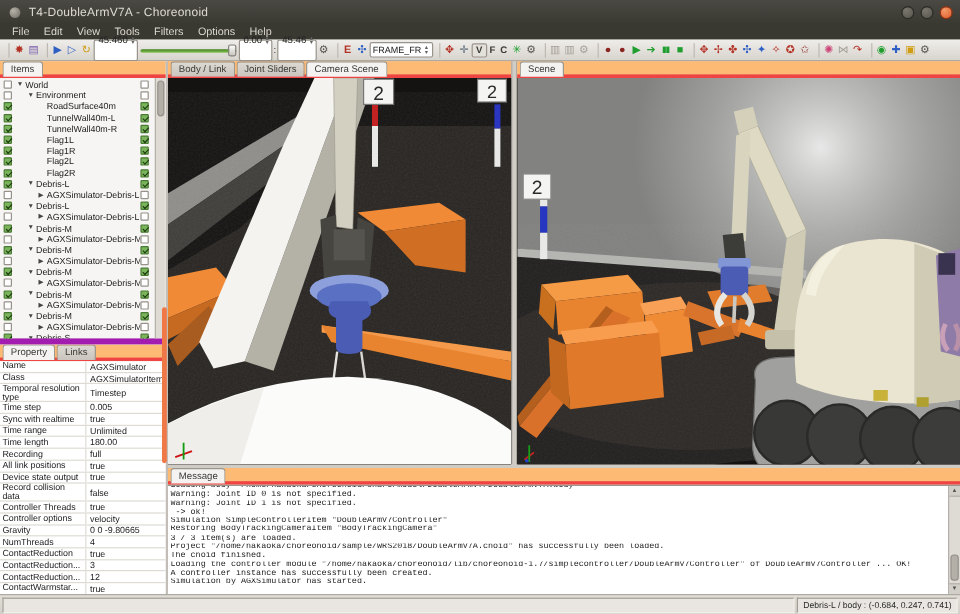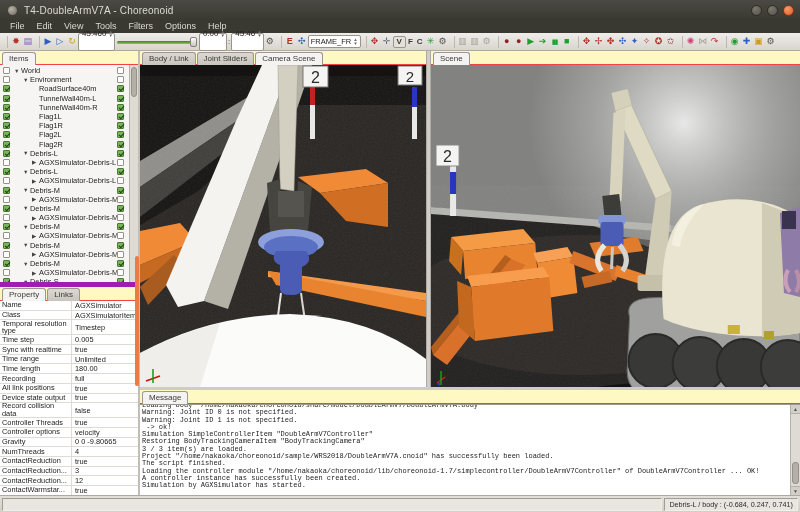--- a/index.html
+++ b/index.html
@@ -34,21 +34,21 @@
 .letter.boxed{border:1px solid #9a968e;background:#e4e1db;border-radius:2px;padding:0 3px;height:12px;display:inline-flex;align-items:center}
 .c-red{color:#b33226}.c-dred{color:#8c2420}.c-purple{color:#7a5fae}.c-blue{color:#2d5fc4}
 .c-gold{color:#d09c12}.c-green{color:#1f9e2f}.c-gray{color:#a5a199}.c-slate{color:#5a6a7a}
 .c-pink{color:#cc4477}.c-dkgray{color:#55524c}
 
 
 .main{height:444px;display:flex;flex:0 0 auto}
 .left{width:140px;flex:0 0 auto;display:flex;flex-direction:column;border-right:2px solid #c2beb7;background:#edebe7;position:relative}
 .rightcol{flex:1;display:flex;flex-direction:column;min-width:0}
 
-.tabbar{height:14px;background:#fef9c3;border-bottom:1px solid #ef4444;display:flex;align-items:flex-end;padding-left:2px;gap:1px;flex:0 0 auto}
+.tabbar{height:14px;background:#fdba74;border-bottom:3px solid #ef4444;display:flex;align-items:center;padding-left:2px;gap:1px;flex:0 0 auto}
 .tab{font-size:8px;color:#3a3a36;background:linear-gradient(#dcd8d2,#c9c5be);border:1px solid #9b978f;border-bottom:none;border-radius:3px 3px 0 0;padding:1px 6px 1px 6px;margin-bottom:-1px;line-height:10px}
 .tab.active{background:#f4f3f1}
 
 
 .tree{height:222px;background:#f6f5f3;border-bottom:5px solid #a21caf;position:relative;overflow:hidden;flex:0 0 auto}
 .rows{padding:1px 12px 0 1px}
 .row{height:9.2px;display:flex;align-items:center;font-size:7.4px;color:#1c1c1c}
 .cb{width:7px;height:7px;border:1px solid #96928a;background:#fff;border-radius:1px;margin:0 2px;flex:0 0 auto;position:relative}
 .cb.on{background:#7ab55c;border-color:#4a7a34}
 .cb.on::after{content:"";position:absolute;left:1px;top:1px;width:4px;height:2px;border-left:1px solid #1e3d10;border-bottom:1px solid #1e3d10;transform:rotate(-45deg)}
@@ -691,21 +691,21 @@
           <div class="lines">
 
           <div class="ln">Loading body "/home/nakaoka/choreonoid/share/model/DoubleArmV7/DoubleArmV7A.body"</div>
               <div class="ln">Warning: Joint ID 0 is not specified.</div>
               <div class="ln">Warning: Joint ID 1 is not specified.</div>
               <div class="ln"> -&gt; ok!</div>
               <div class="ln">Simulation SimpleControllerItem "DoubleArmV7Controller"</div>
               <div class="ln">Restoring BodyTrackingCameraItem "BodyTrackingCamera"</div>
               <div class="ln">3 / 3 item(s) are loaded.</div>
               <div class="ln">Project "/home/nakaoka/choreonoid/sample/WRS2018/DoubleArmV7A.cnoid" has successfully been loaded.</div>
-              <div class="ln">The script finished.</div>
+              <div class="ln">The cnoid finished.</div>
               <div class="ln">Loading the controller module "/home/nakaoka/choreonoid/lib/choreonoid-1.7/simplecontroller/DoubleArmV7Controller" of DoubleArmV7Controller ... OK!</div>
               <div class="ln">A controller instance has successfully been created.</div>
               <div class="ln">Simulation by AGXSimulator has started.</div>
             </div>
           <div class="msgsb">
             <div class="arr">▲</div>
             <div class="thumb"></div>
             <div class="arr dn">▼</div>
           </div>
         </div>

